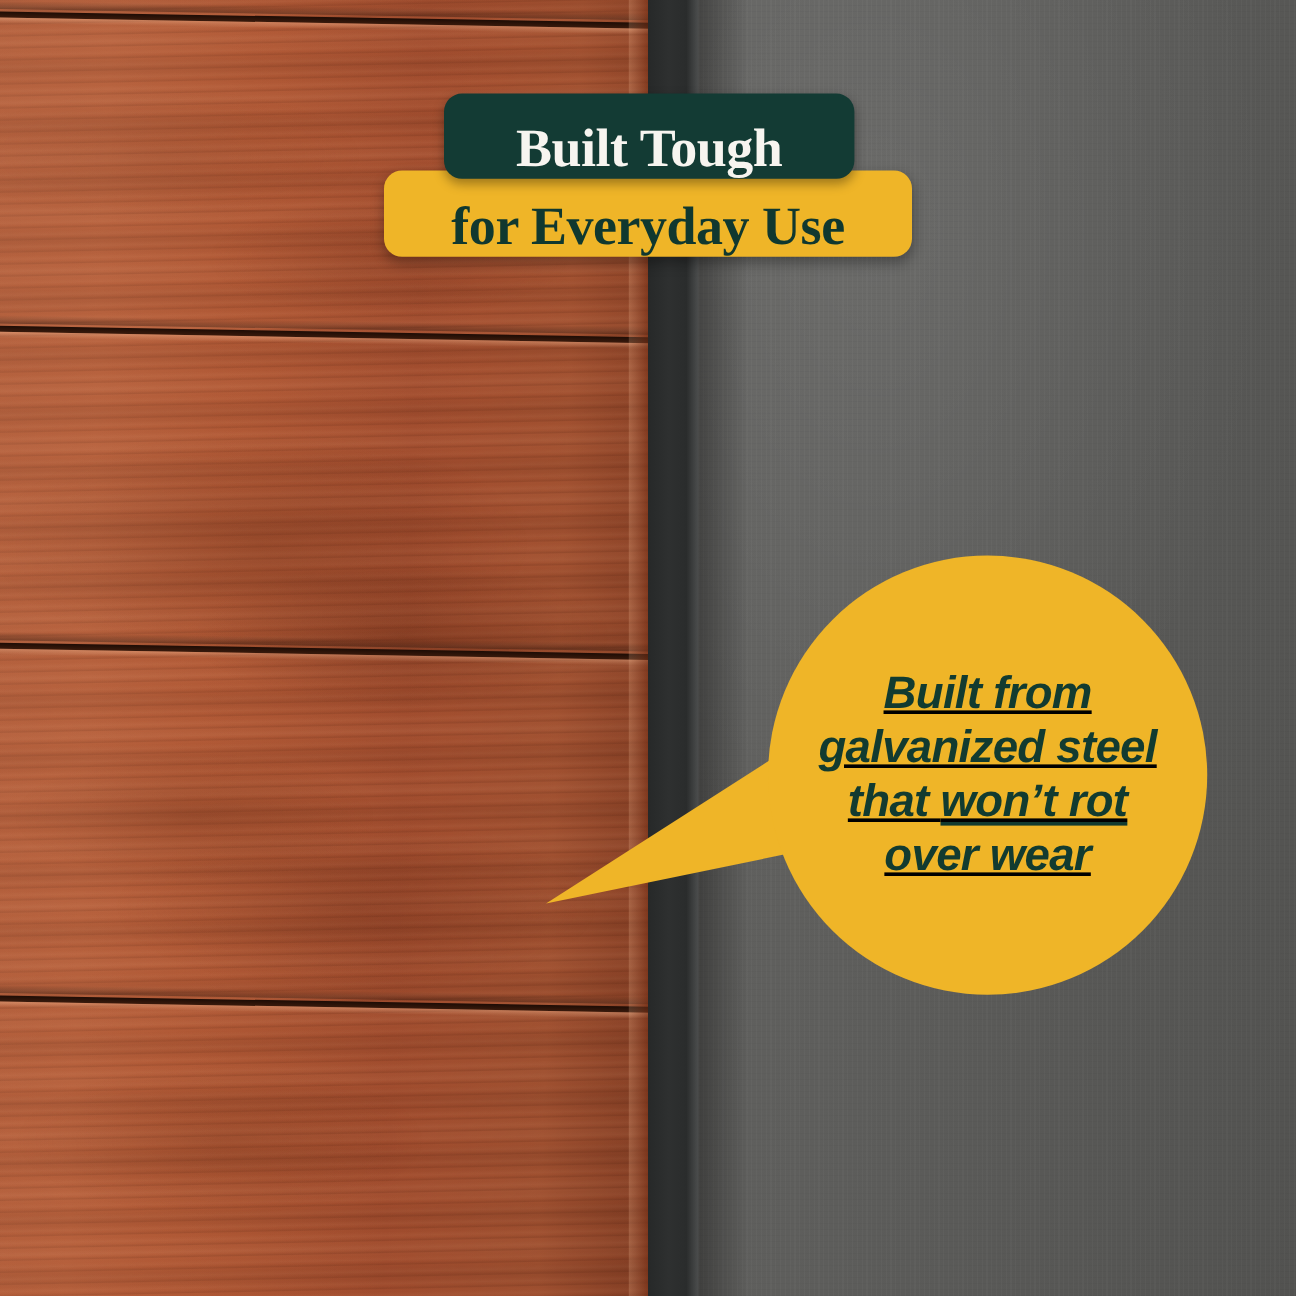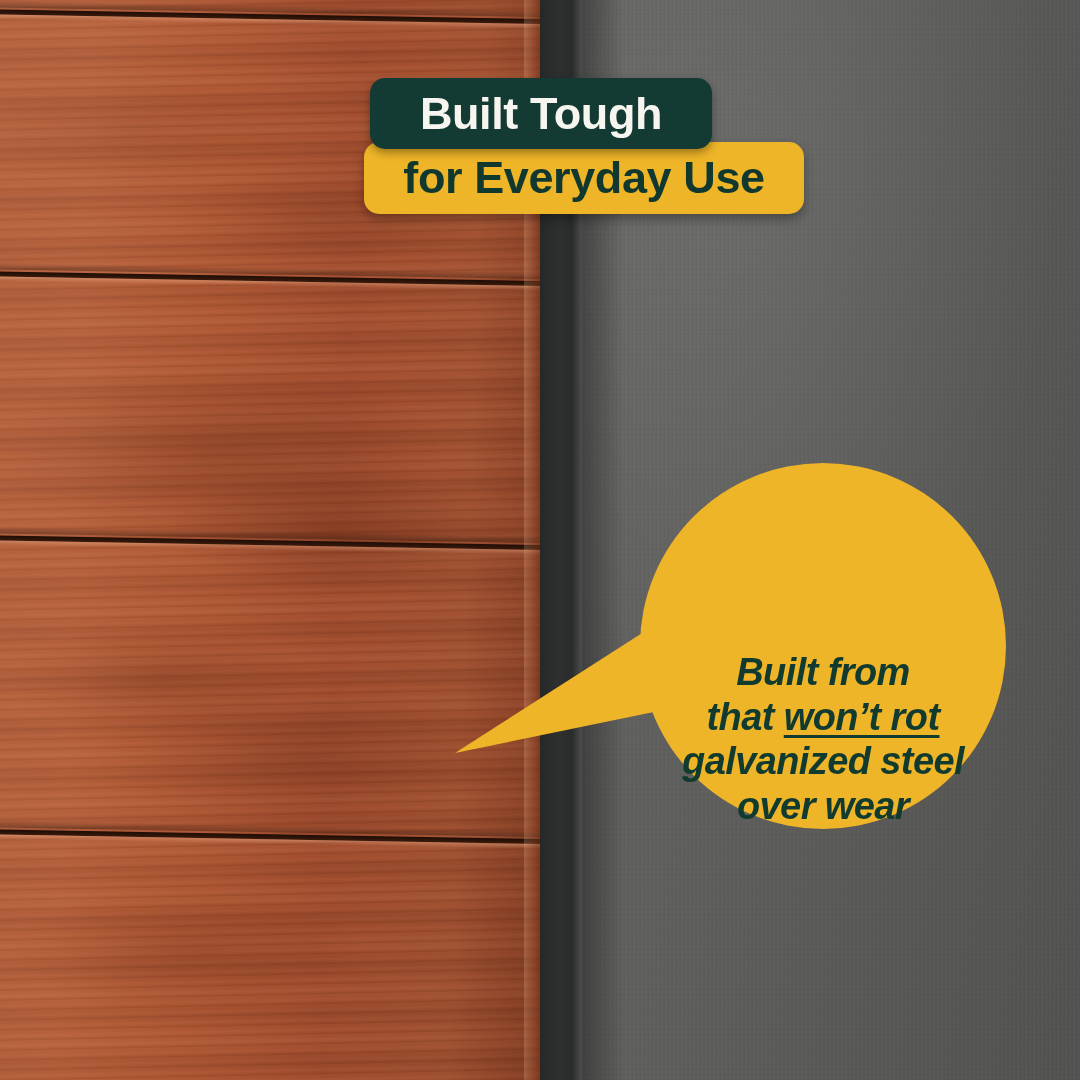--- a/index.html
+++ b/index.html
@@ -92,44 +92,43 @@
     position:absolute;left:0;top:-6px;width:100%;height:7px;
     background:linear-gradient(180deg,rgba(0,0,0,0),rgba(0,0,0,.30));
   }
   .wood-right-edge{
     position:absolute;right:0;top:0;width:16px;height:1080px;
     background:linear-gradient(90deg,rgba(255,200,160,.22),rgba(120,48,22,.55));
   }
 
   
   .badge{
-    position:absolute;display:flex;align-items:center;justify-content:center;
-    white-space:nowrap;letter-spacing:-.4px;
+    position:absolute;display:flex;align-items:flex-end;justify-content:center;
+    white-space:nowrap;letter-spacing:-.4px;font-family:Liberation Serif, serif;
   }
   .badge-green{
     left:370px;top:78px;width:342px;height:71px;border-radius:15px;
     background:#133b34;color:#f7f5f0;font-size:45px;font-weight:bold;
     box-shadow:0 4px 9px rgba(0,0,0,.34);
     z-index:6;
   }
   .badge-yellow{
     left:320px;top:142px;width:440px;height:72px;border-radius:15px;
     background:#efb528;color:#10382f;font-size:45px;font-weight:bold;
     box-shadow:0 5px 11px rgba(0,0,0,.32);
     z-index:5;
-    margin-left:44px;
   }
 
   
   .bubble-wrap{position:absolute;left:0;top:0;width:1080px;height:1080px;z-index:7;}
   .bubble-tail{position:absolute;left:0;top:0;}
   .bubble{
     position:absolute;left:640px;top:463px;width:366px;height:366px;border-radius:50%;
     background:#efb528;
-    display:flex;align-items:flex-end;justify-content:center;
+    display:flex;align-items:center;justify-content:center;text-decoration:underline;
   }
   .bubble-text{
     width:330px;text-align:center;color:#123b30;
     font-style:italic;font-weight:bold;font-size:38px;line-height:1.18;
     letter-spacing:-.6px;
   }
   .bubble-text .u{ text-decoration:underline; text-underline-offset:5px; text-decoration-thickness:3px; }
   .bubble-text .ln{display:block;}
 </style>
 </head>
@@ -182,20 +181,20 @@
     <span>for Everyday Use</span>
   </div>
 
   <div class="bubble-wrap">
     <svg class="bubble-tail" width="1080" height="1080" viewBox="0 0 1080 1080">
       <polygon points="455,753 700,596 712,700" fill="#efb528"></polygon>
     </svg>
     <div class="bubble">
       <div class="bubble-text">
         <span class="ln">Built from</span>
+        <span class="ln">galvanized steel</span>
         <span class="ln"><span>that </span><span class="u">won’t rot</span></span>
-        <span class="ln">galvanized steel</span>
         <span class="ln">over wear</span>
       </div>
     </div>
   </div>
 
 </div>
 
 </body></html>

